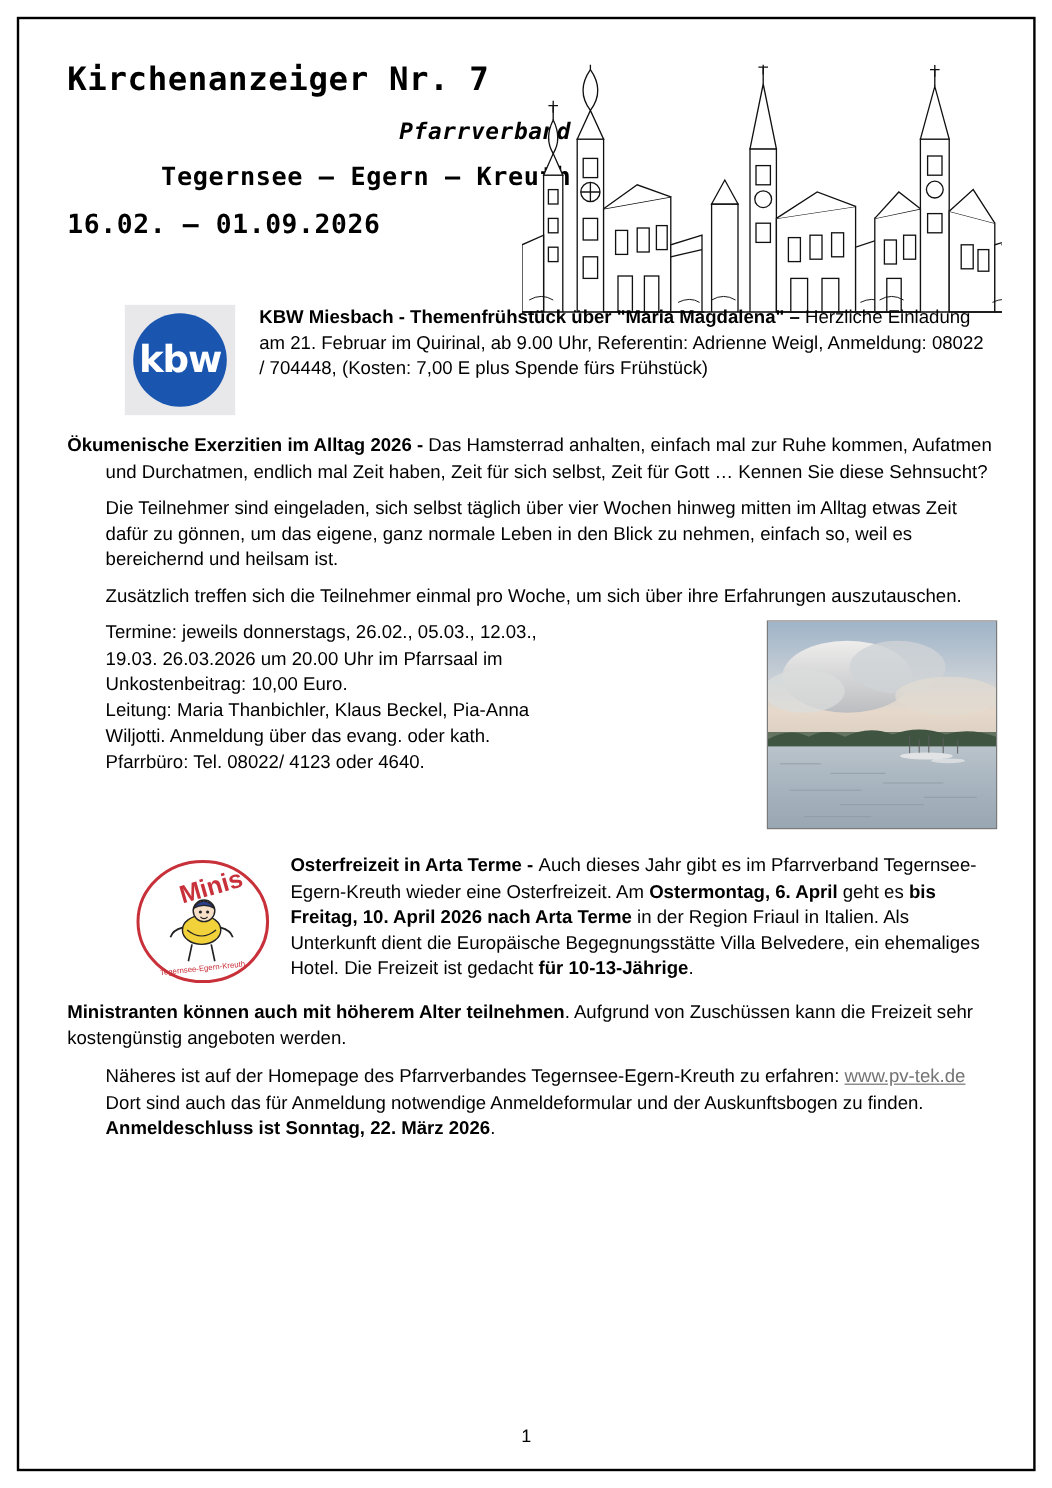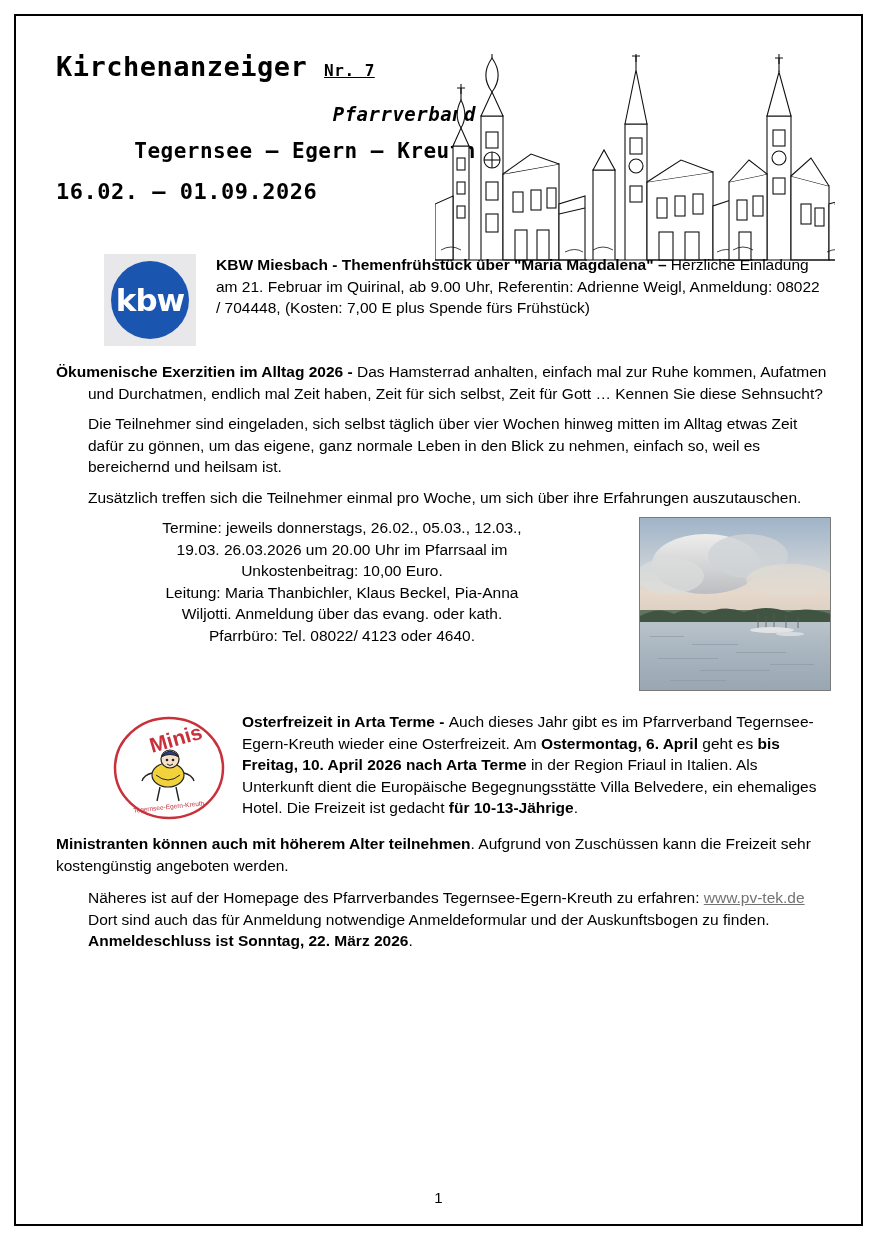--- a/index.html
+++ b/index.html
@@ -51,22 +51,21 @@
     font-weight: bold;
     letter-spacing: 0.5px;
     white-space: nowrap;
   }
   .t1 {
     font-size: 27px;
     line-height: 34px;
     margin-bottom: 14px;
   }
   .t1 .nr {
-    font-size: 16px;
-    text-decoration: underline;
+    font-size: 27px;
   }
   .t2 {
     font-size: 19px;
     line-height: 24px;
     text-align: right;
     padding-left: 40px;
     margin-bottom: 12px;
     font-style: italic;
   }
   .t3 {
@@ -154,21 +153,21 @@
     width: 190px;
     height: 172px;
     border: 1px solid #7a7a7a;
     overflow: hidden;
   }
   .photo-text {
     width: 540px;
     padding-left: 32px;
     box-sizing: border-box;
   }
-  .tight { line-height: 21.5px; text-align: center; }
+  .tight { line-height: 21.5px; }
 
   
   .minis-block {
     position: relative;
     margin-top: 12px;
     min-height: 122px;
   }
   .minis-logo {
     position: absolute;
     left: 56px;

